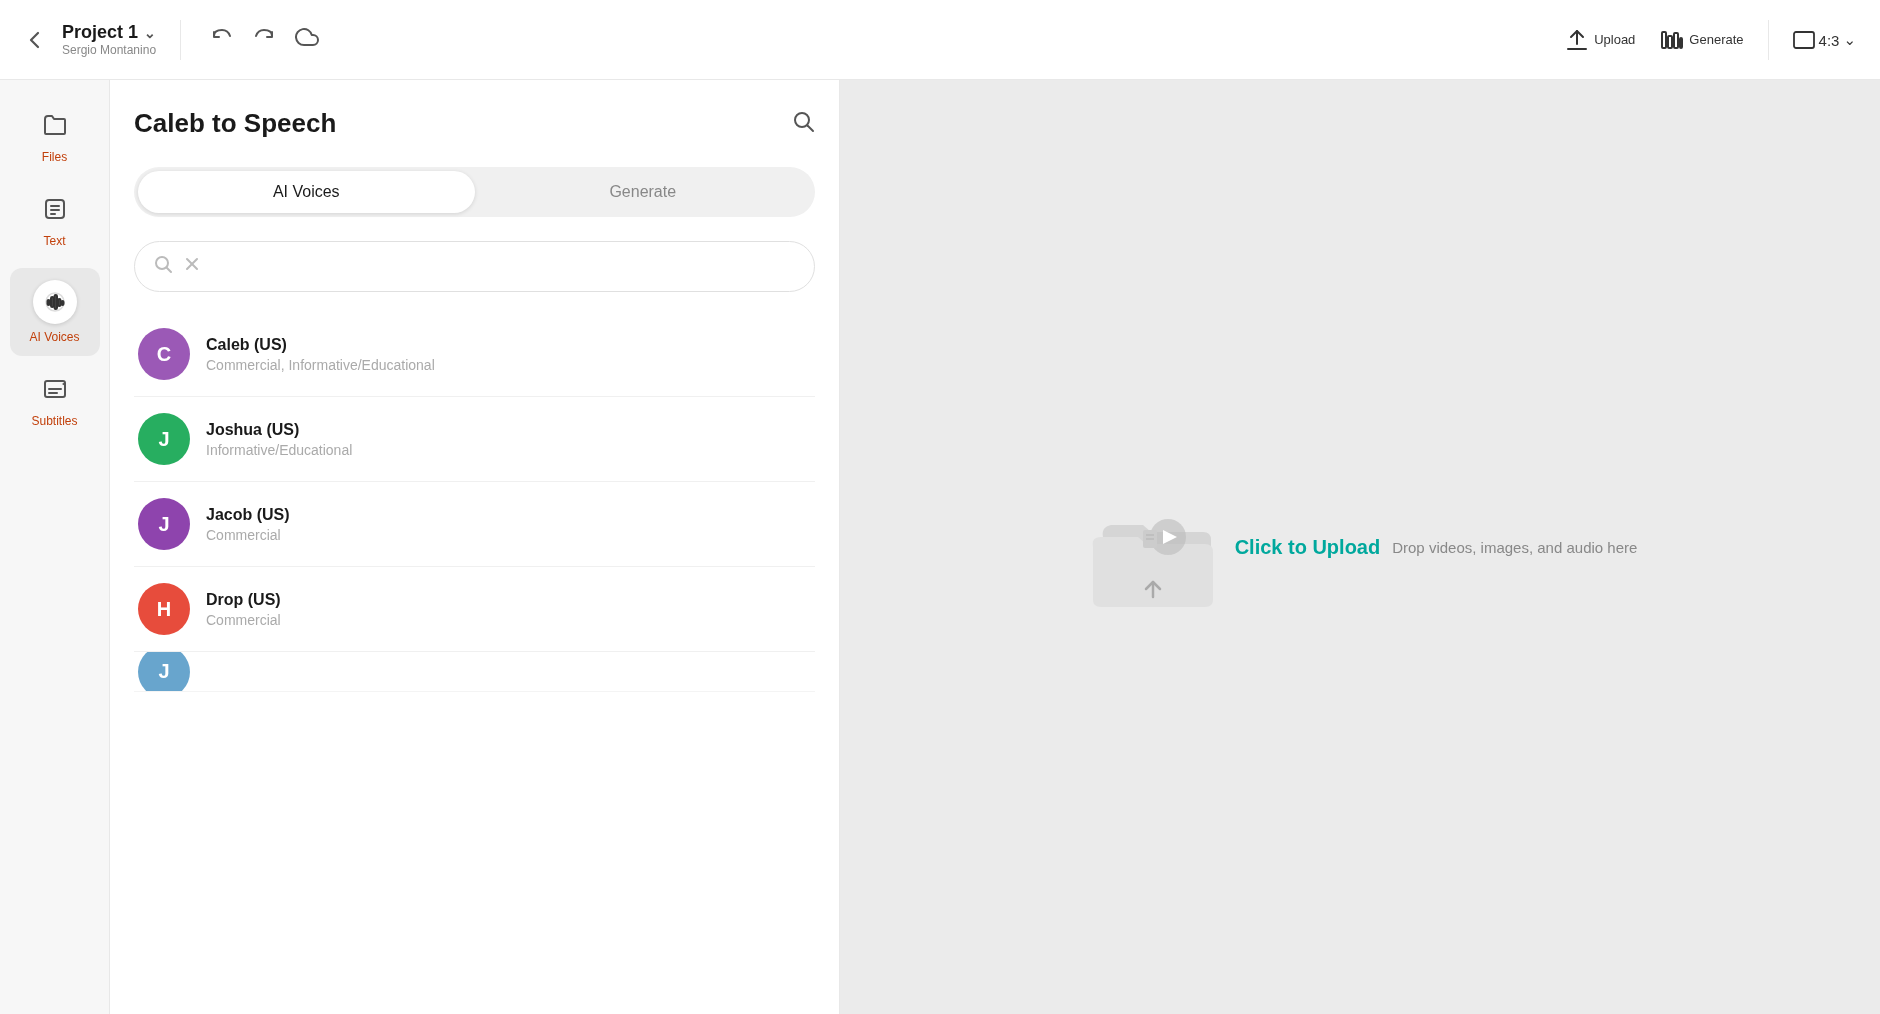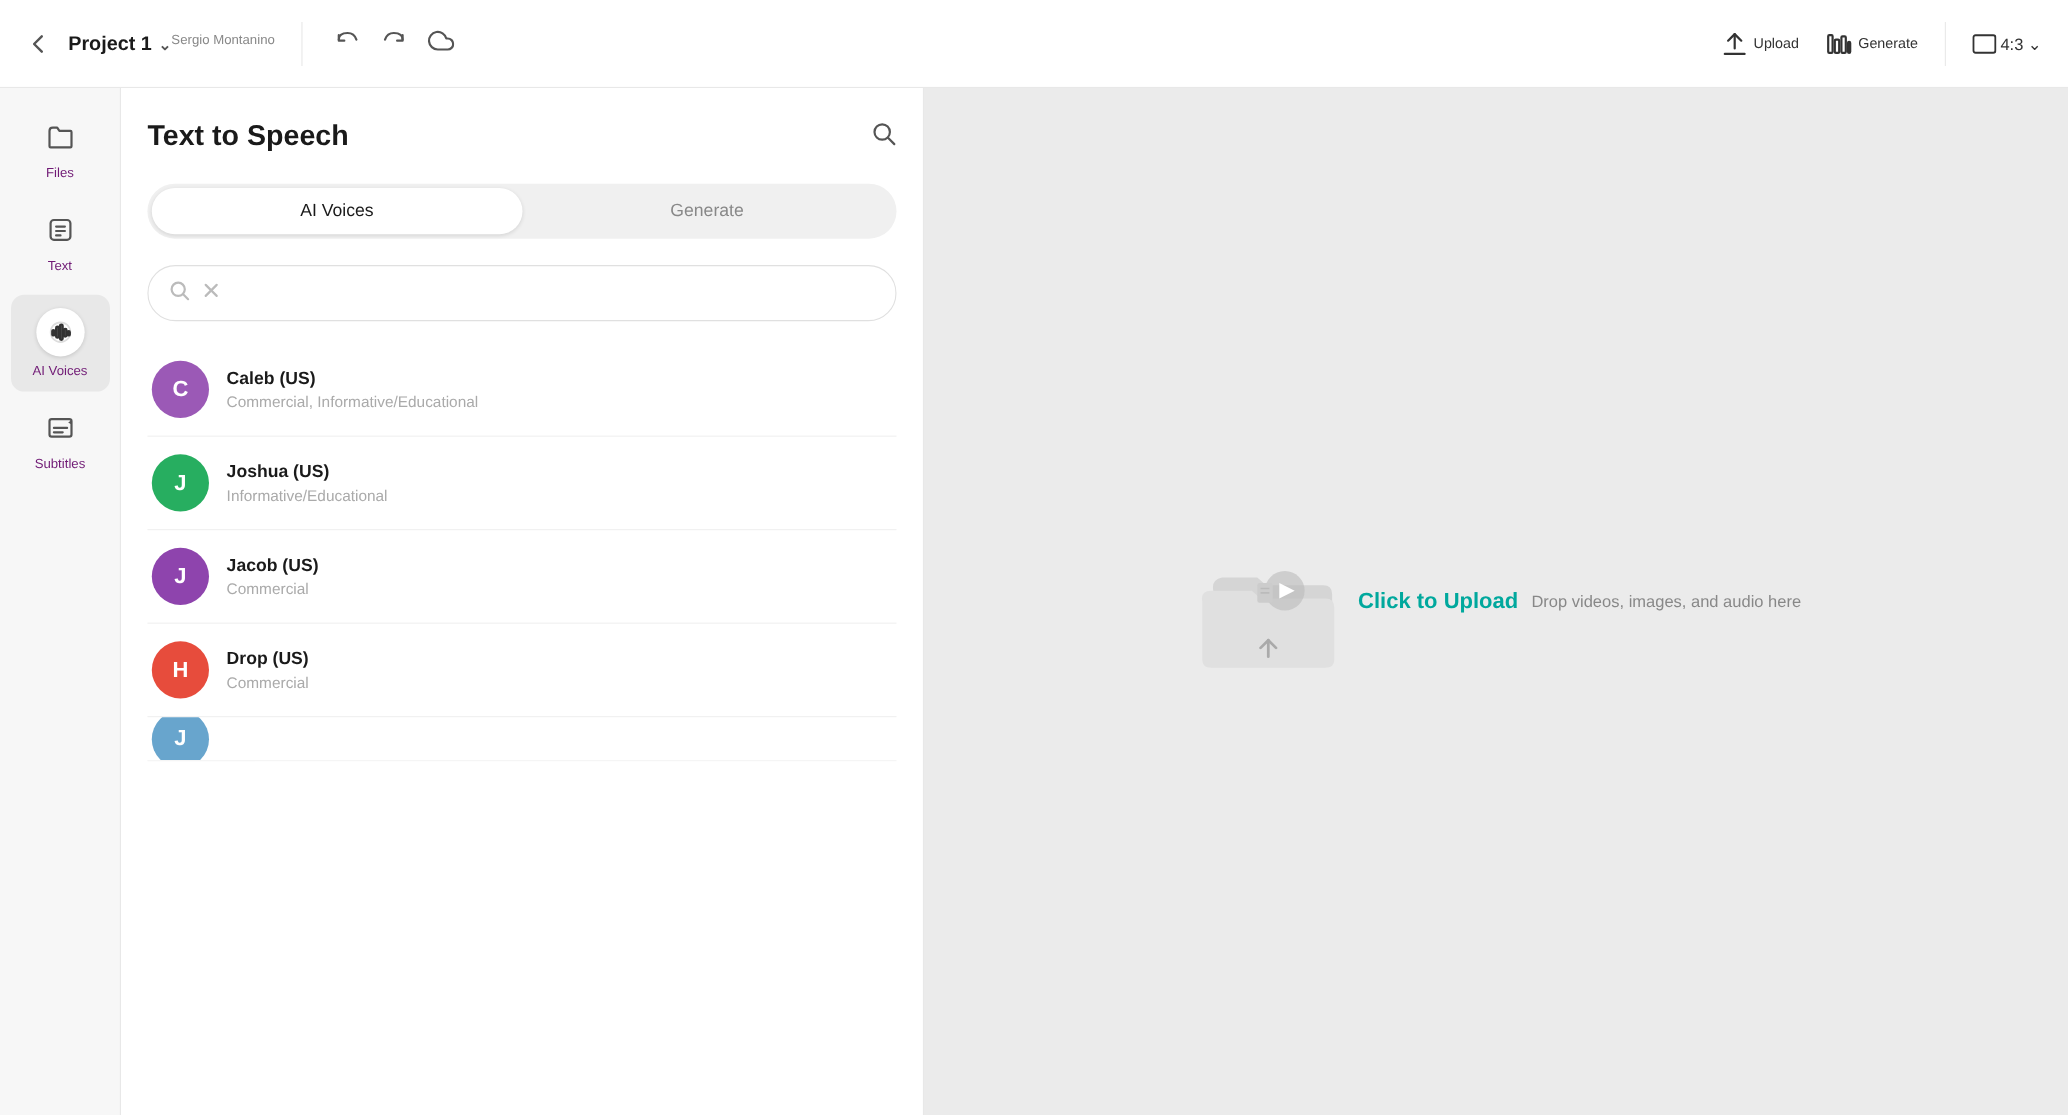--- a/index.html
+++ b/index.html
@@ -6,21 +6,21 @@
     body { font-family: -apple-system, BlinkMacSystemFont, 'Segoe UI', sans-serif; background: #f0f0f0; width: 1880px; height: 1014px; overflow: hidden; }
 
     
     .header {
       display: flex; align-items: center; justify-content: space-between;
       background: #fff; height: 80px; padding: 0 24px;
       border-bottom: 1px solid #e8e8e8; position: relative;
     }
     .header-left { display: flex; align-items: center; gap: 16px; }
     .back-btn { background: none; border: none; cursor: pointer; font-size: 20px; color: #555; display: flex; align-items: center; }
-    .project-info { display: flex; flex-direction: row; }
+    .project-info { display: flex; flex-direction: column; }
     .project-name { display: flex; align-items: center; gap: 6px; font-size: 18px; font-weight: 600; color: #1a1a1a; }
     .project-user { font-size: 12px; color: #888; }
     .chevron-icon { font-size: 14px; color: #555; }
     .header-divider { width: 1px; height: 40px; background: #e8e8e8; margin: 0 8px; }
     .header-actions { display: flex; align-items: center; gap: 8px; }
     .action-btn { background: none; border: none; cursor: pointer; font-size: 20px; color: #555; padding: 6px; border-radius: 6px; }
     .header-right { display: flex; align-items: center; gap: 24px; }
     .header-tool { display: flex; flex-direction: row; align-items: center; gap: 4px; cursor: pointer; }
     .header-tool-icon { font-size: 22px; color: #333; }
     .header-tool-label { font-size: 13px; color: #333; }
@@ -34,21 +34,21 @@
     .sidebar {
       width: 110px; background: #f7f7f7; display: flex; flex-direction: column;
       align-items: center; padding: 20px 0; gap: 8px; border-right: 1px solid #e8e8e8;
     }
     .sidebar-item {
       display: flex; flex-direction: column; align-items: center; gap: 6px;
       padding: 12px 10px; border-radius: 12px; cursor: pointer; width: 90px;
     }
     .sidebar-item.active { background: #e8e8e8; }
     .sidebar-item-icon { font-size: 22px; color: #555; }
-    .sidebar-item-label { font-size: 12px; color: #701a75; text-align: center; }
+    .sidebar-item-label { font-size: 12px; color: #c2410c; text-align: center; }
 
     
     .ai-voices-icon-wrap {
       width: 44px; height: 44px; background: #fff; border-radius: 50%;
       display: flex; align-items: center; justify-content: center;
       box-shadow: 0 1px 4px rgba(0,0,0,0.15);
     }
     .ai-voices-icon-wrap svg { width: 24px; height: 24px; }
 
     
@@ -226,21 +226,21 @@
         </svg>
       </span>
       <span class="sidebar-item-label">Subtitles</span>
     </div>
 
   </div>
 
   <div class="panel">
 
     <div class="panel-header">
-      <h2 class="panel-title">Text to Speech</h2>
+      <h2 class="panel-title">Caleb to Speech</h2>
       <button class="panel-search-icon-btn">
         <svg width="24" height="24" viewBox="0 0 24 24" fill="none" stroke="#555" stroke-width="2" stroke-linecap="round">
           <circle cx="11" cy="11" r="7"></circle>
           <line x1="16.5" y1="16.5" x2="22" y2="22"></line>
         </svg>
       </button>
     </div>
 
     <div class="tabs">
       <button class="tab-btn active">AI Voices</button>

